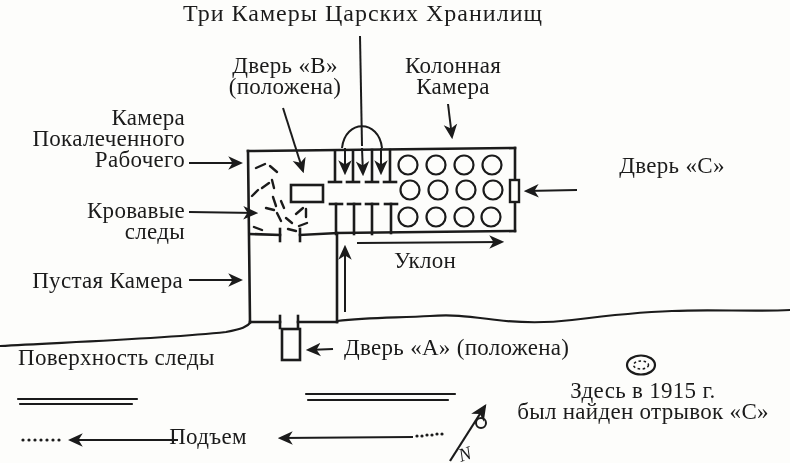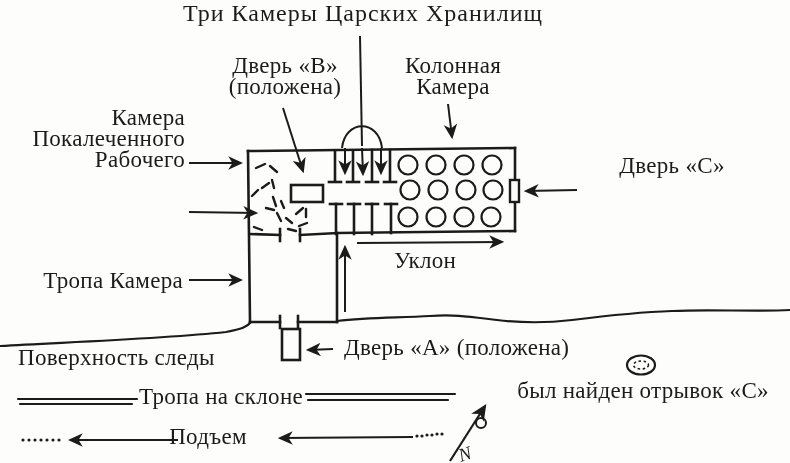--- a/index.html
+++ b/index.html
@@ -182,30 +182,34 @@
   <div class="lbl rightal" style="right:605px; top:107px;">
     <div>Камера</div>
     <div>Покалеченного</div>
     <div>Рабочего</div>
   </div>
 
   <div class="lbl center" style="left:672px; top:155px;">
     <div>Дверь «C»</div>
   </div>
 
-
-  <div class="lbl rightal" style="right:607px; top:270px;">Тропа Камера</div>
+  <div class="lbl rightal" style="right:605px; top:200px;">
+    <div>Кровавые</div>
+    <div>следы</div>
+  </div>
+
+  <div class="lbl rightal" style="right:607px; top:270px;">Пустая Камера</div>
 
   <div class="lbl it center" style="left:425px; top:250px;">Уклон</div>
 
   <div class="lbl it" style="left:18px; top:347px;">Поверхность следы</div>
 
   <div class="lbl" style="left:344px; top:337px;">Дверь «А» (положена)</div>
 
-  <div class="lbl it center" style="left:221px; top:386px;">Тропа на склоне</div>
 
   <div class="lbl it center" style="left:208px; top:426px;">Подъем</div>
 
   <div class="lbl center" style="left:643px; top:380px;">
+    <div>Здесь в 1915 г.</div>
     <div>был найден отрывок «С»</div>
   </div>
 
 </div>
 
 </body></html>

